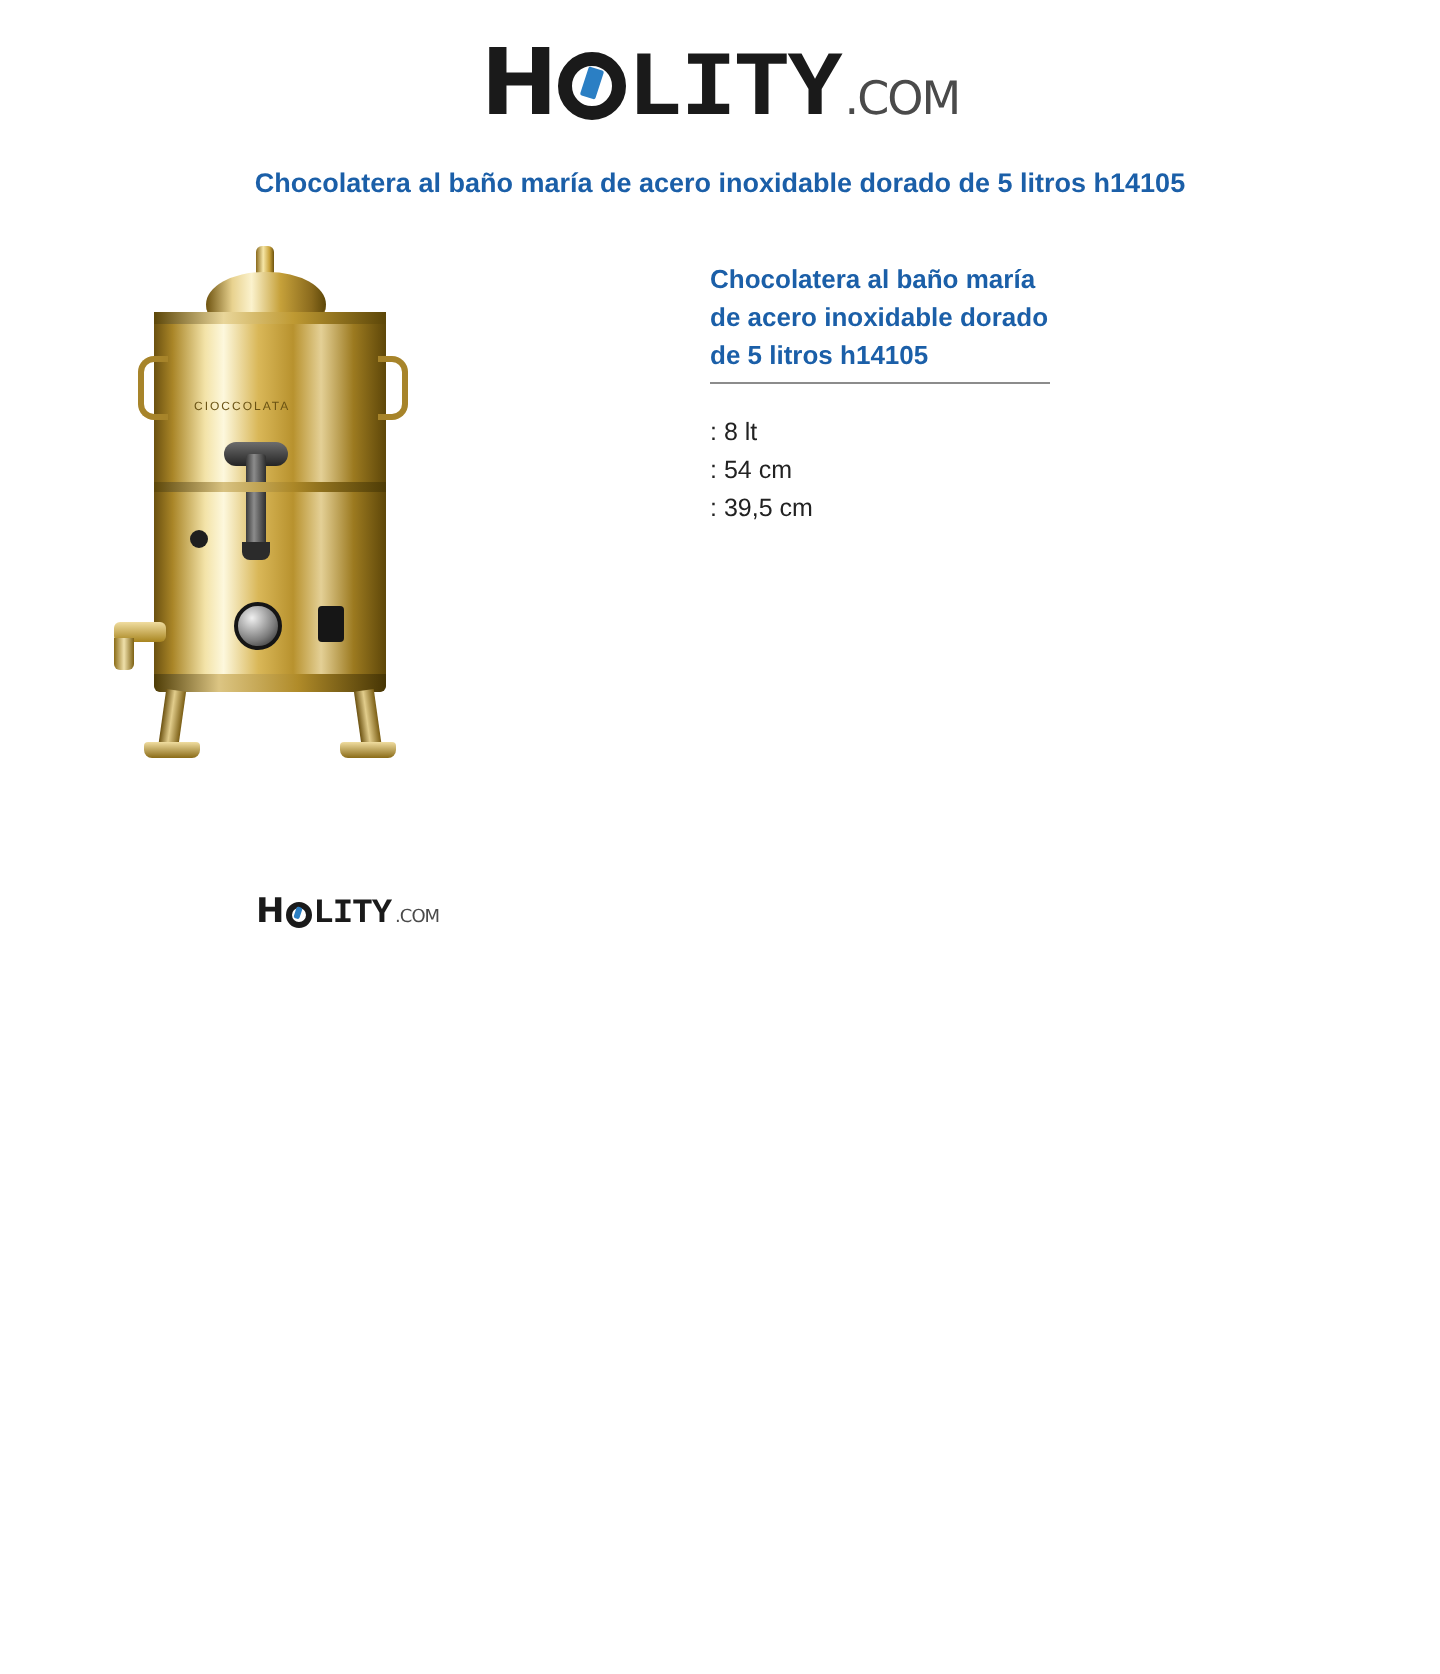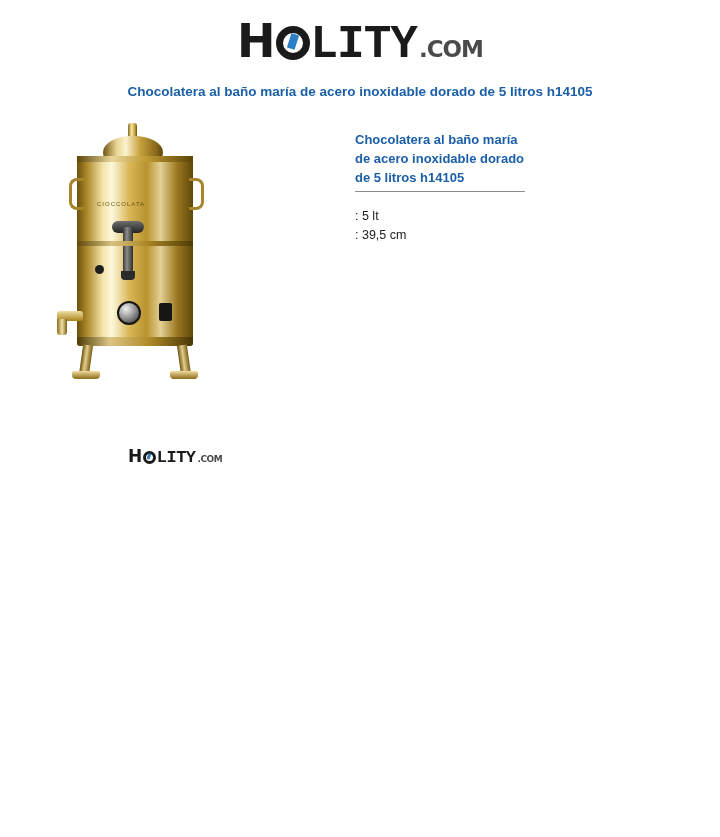--- a/index.html
+++ b/index.html
@@ -60,21 +60,21 @@
   .logo-rest {
     font-family: Liberation Mono, monospace;
     font-size: 46px;
     font-weight: bold;
     color: #1a1a1a;
     line-height: 1;
   }
   .logo-com {
     font-family: "DejaVu Sans", sans-serif;
     font-size: 23px;
-    font-weight: bold;
+    font-weight: normal;
     color: #4a4a4a;
     line-height: 1;
     margin-left: 2px;
   }
 
   
   .page-title {
     text-align: center;
     font-size: 13.5px;
     font-weight: bold;
@@ -380,21 +380,22 @@
       <div class="leg-l"></div>
       <div class="leg-r"></div>
       <div class="foot-l"></div>
       <div class="foot-r"></div>
     </div>
   </div>
 
   <div class="info-col">
     <div class="product-name">Chocolatera al baño maría de acero inoxidable dorado de 5 litros h14105</div>
     <div class="specs">
-      <div class="spec-row">: 5 lt</div>
+      <div class="spec-row">: 8 lt</div>
+      <div class="spec-row">: 54 cm</div>
       <div class="spec-row">: 39,5 cm</div>
     </div>
   </div>
 
 </div>
 
 <div class="footer-logo-wrap">
   <div class="logo logo-small">
     <span class="logo-h">H</span>
     <span class="logo-o"></span>

